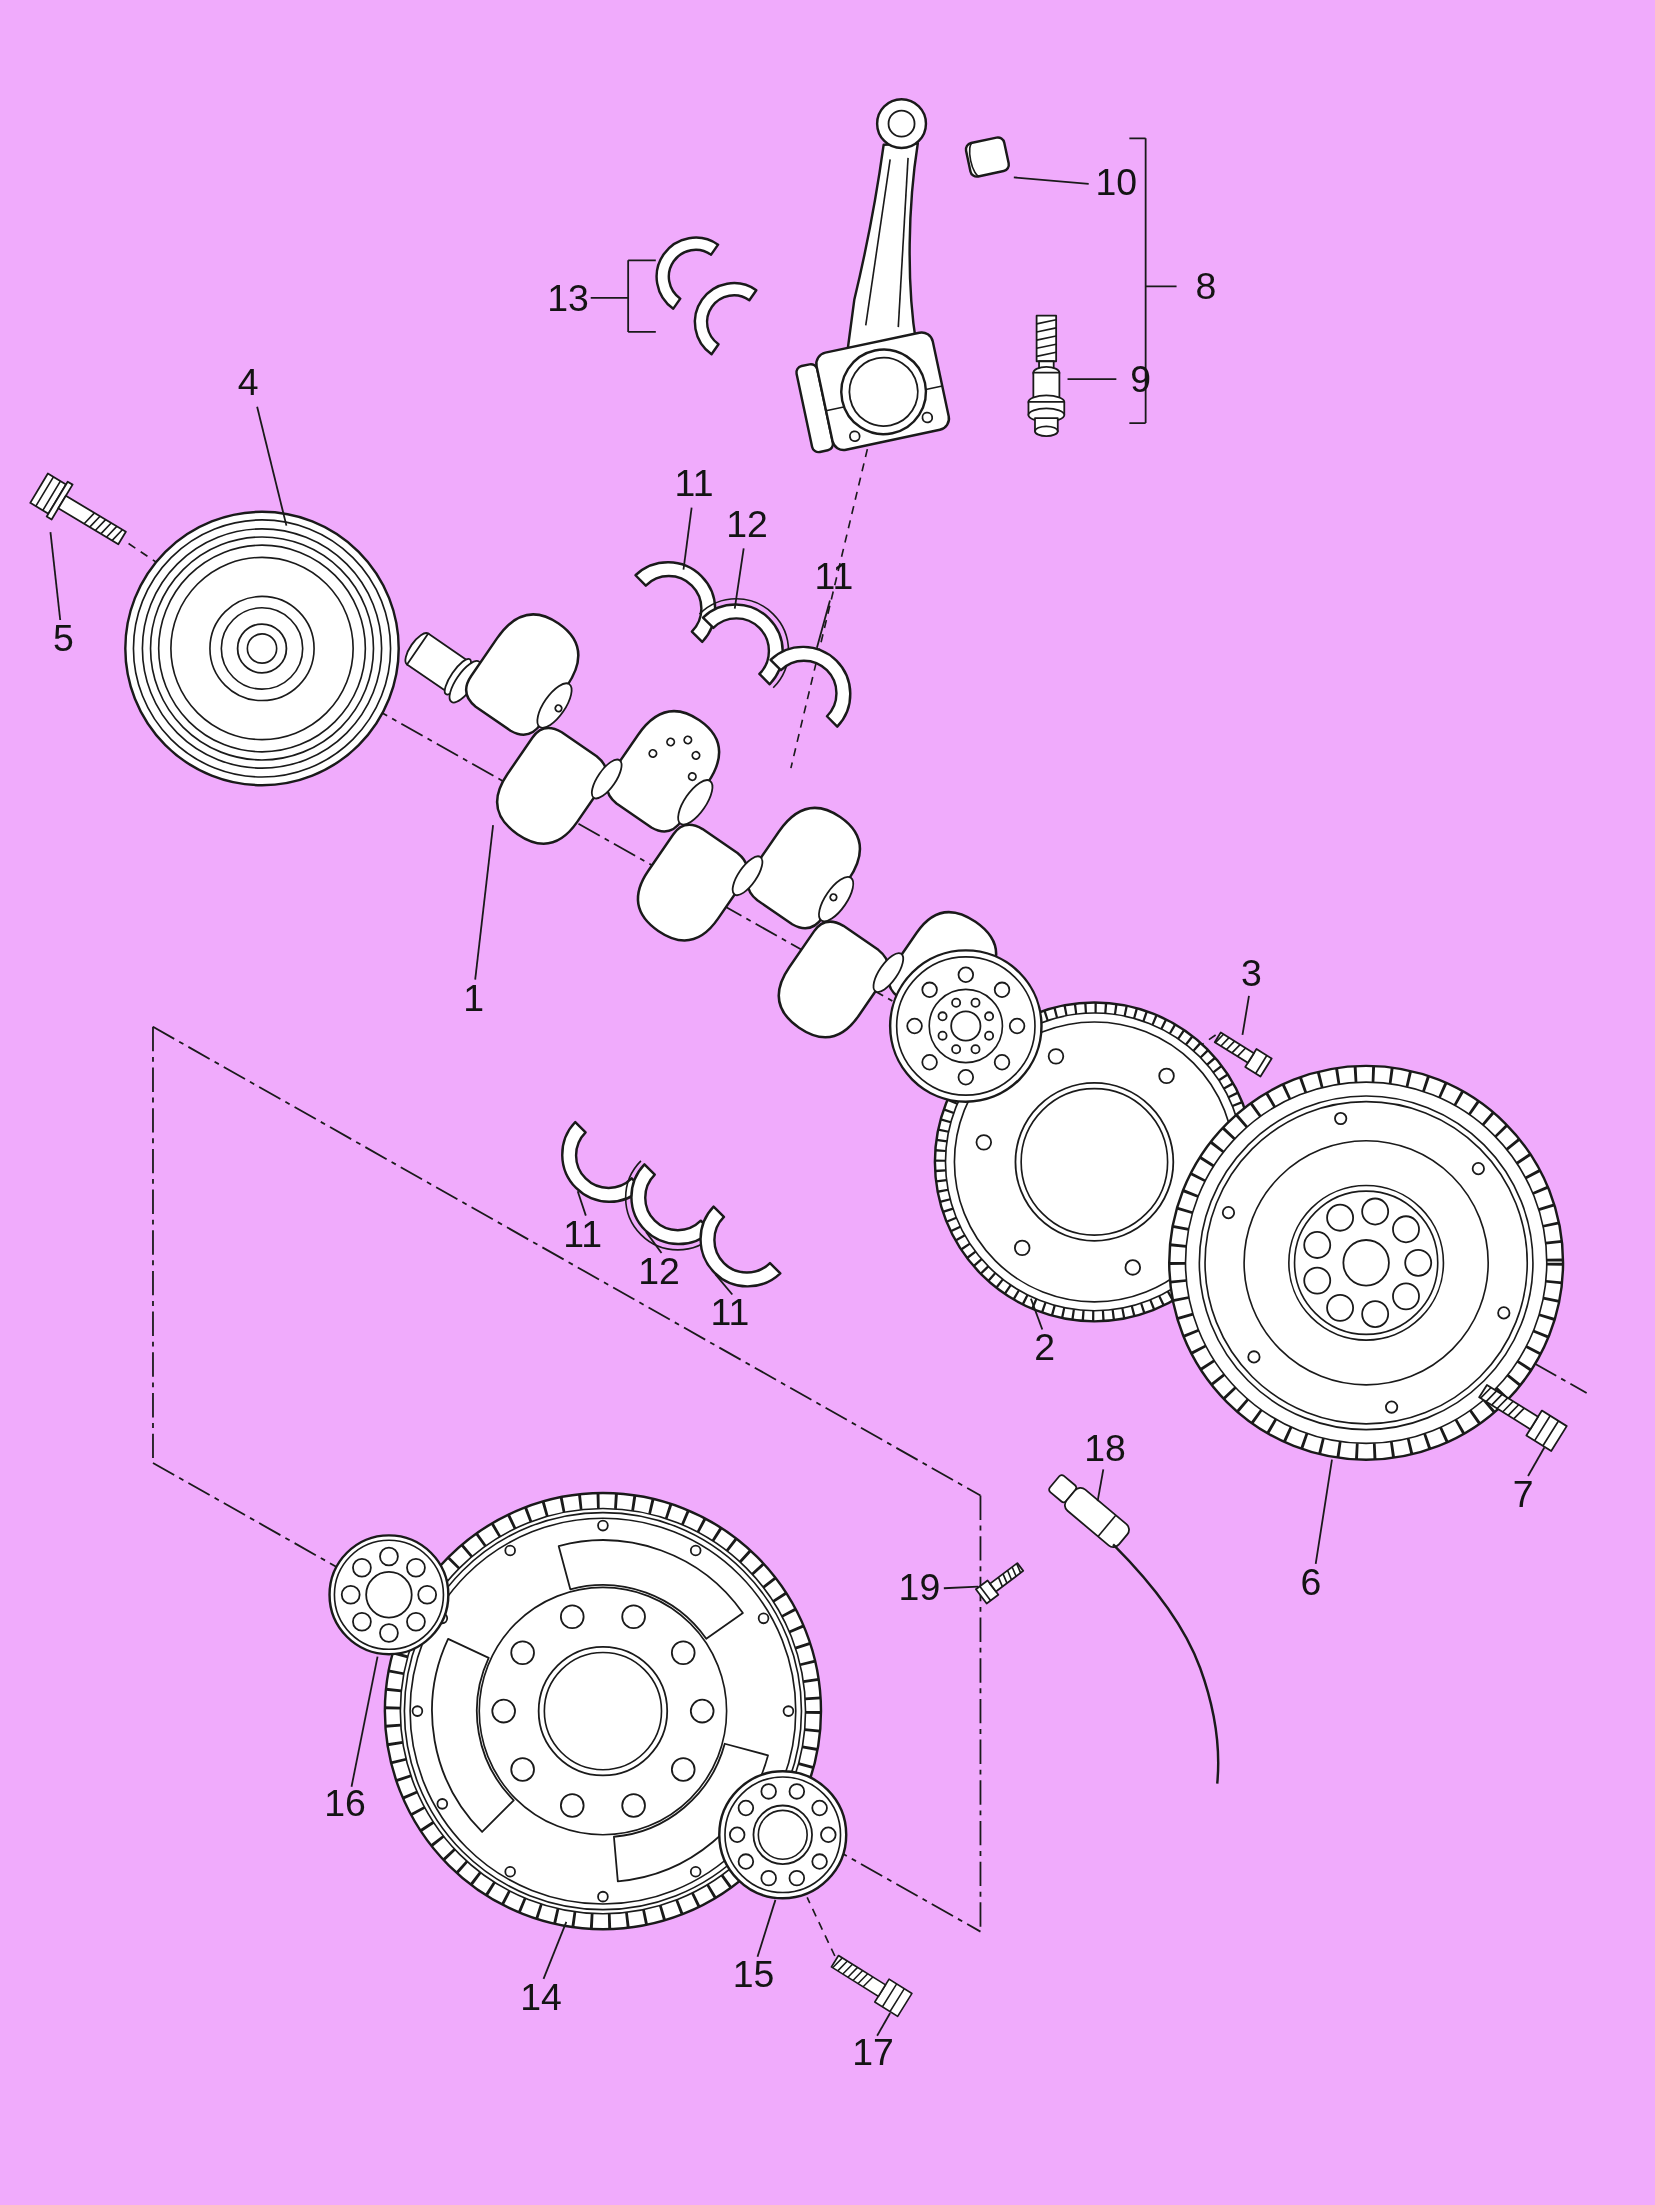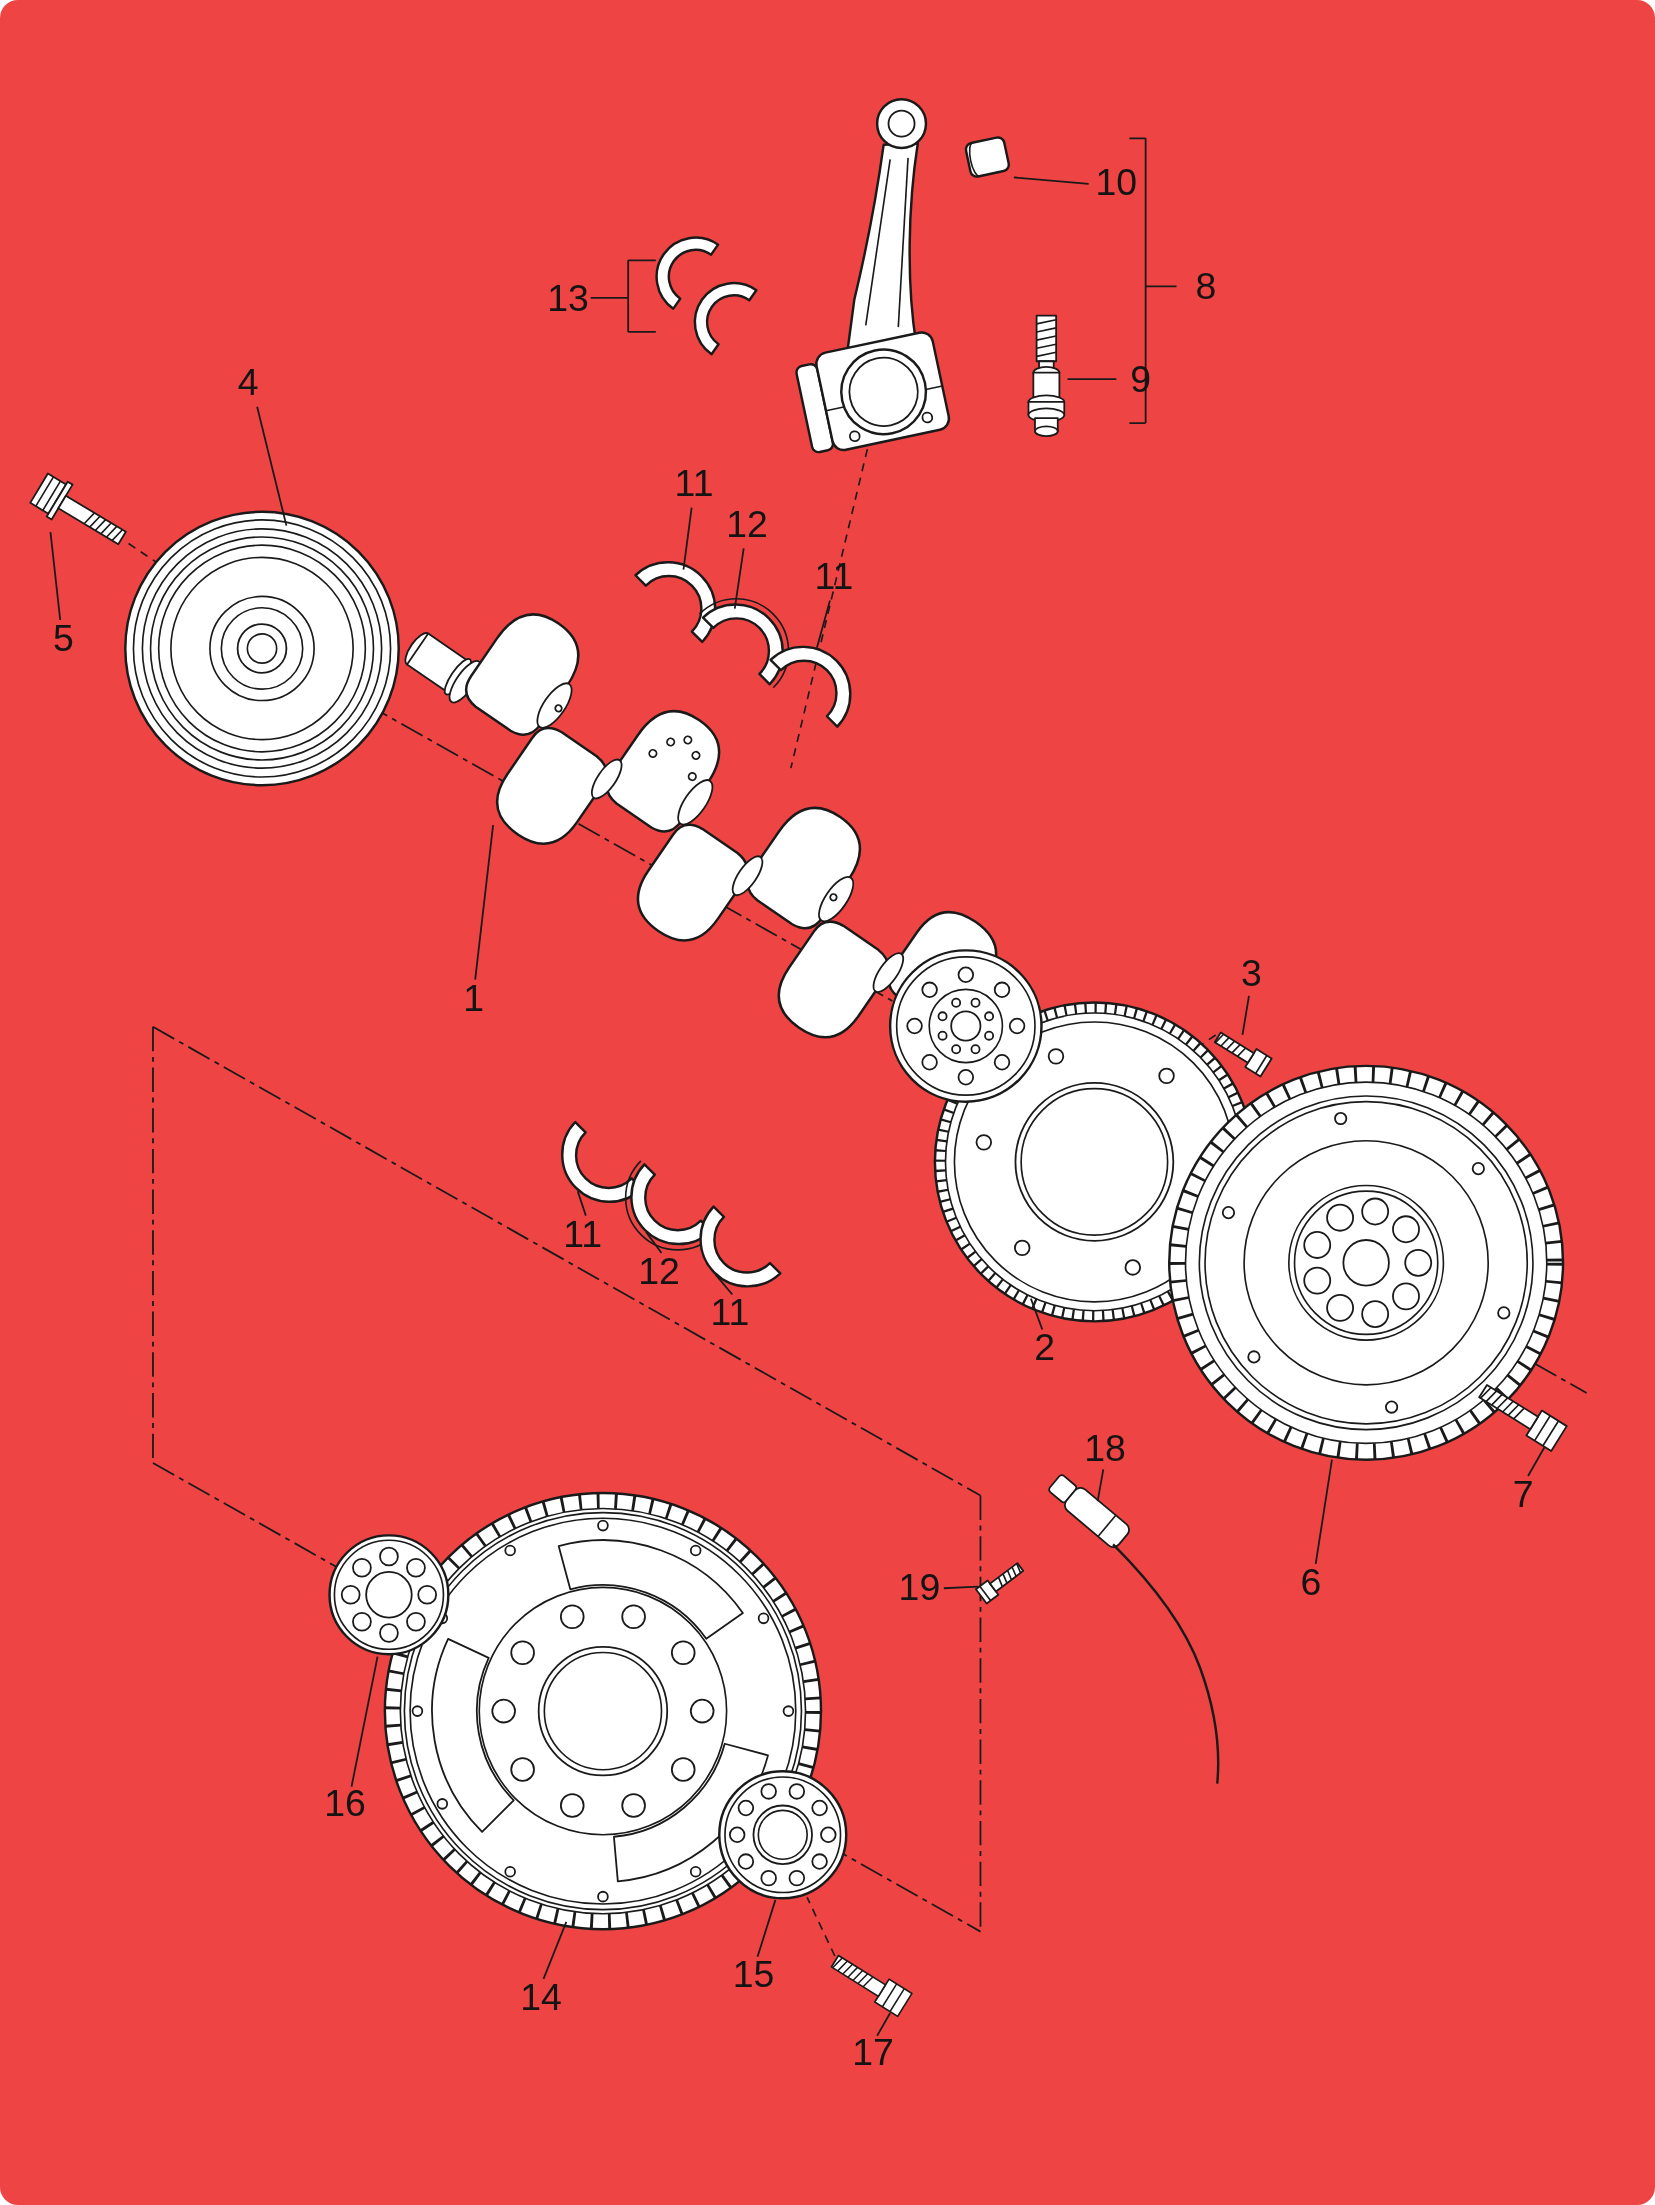--- a/index.html
+++ b/index.html
@@ -1,16 +1,16 @@
 <!DOCTYPE html>
 <html style="font-size:13px"><head>
 <meta charset="utf-8">
 <style>
   html,body{margin:0;padding:0;background:#fff;}
-  .stage{width:1655px;height:2205px;position:relative;background:#ef4444;border-radius:18px;}
+  .stage{width:1655px;height:2205px;position:relative;background:#f0abfc;}
   svg{display:block;}
   .ol{fill:#fff;stroke:#1a1a1a;stroke-width:3;stroke-linejoin:round;}
   .ol2{fill:#fff;stroke:#1a1a1a;stroke-width:2.2;stroke-linejoin:round;}
   .ln{fill:none;stroke:#1a1a1a;stroke-width:2;}
   .ln3{fill:none;stroke:#1a1a1a;stroke-width:3;}
   .cl{fill:none;stroke:#1a1a1a;stroke-width:2.2;stroke-dasharray:30 7 6 7;}
   .dash{fill:none;stroke:#1a1a1a;stroke-width:2;stroke-dasharray:10 8;}
   .leader{fill:none;stroke:#1a1a1a;stroke-width:2.2;}
   .hole{fill:#fff;stroke:#1a1a1a;stroke-width:2.2;}
   .callout{font-family:"Liberation Sans",sans-serif;font-size:46px;fill:#141414;}

